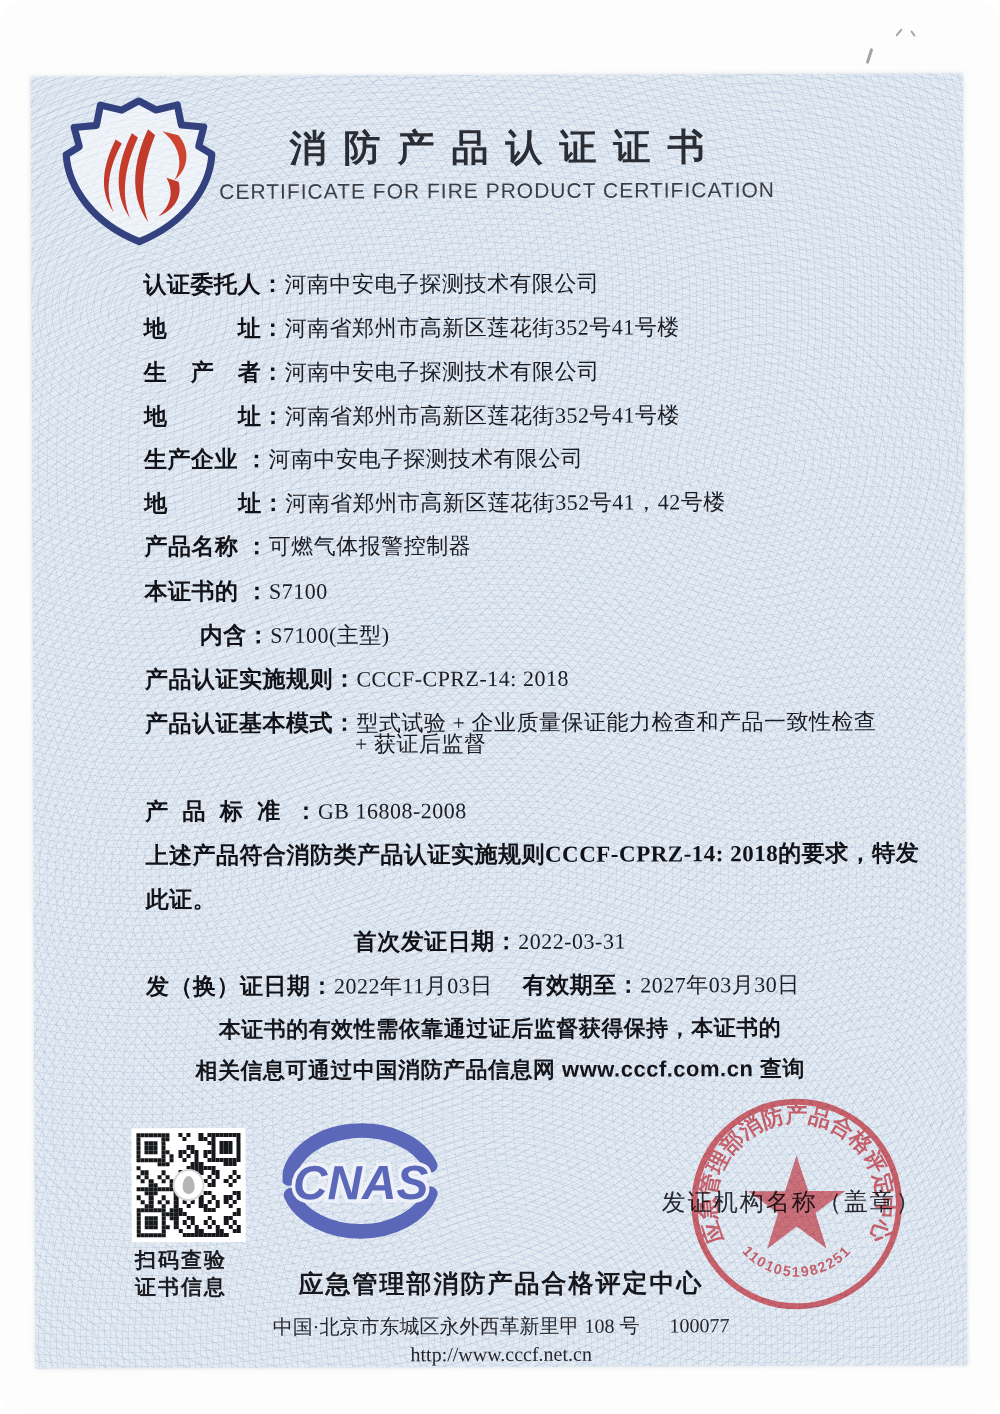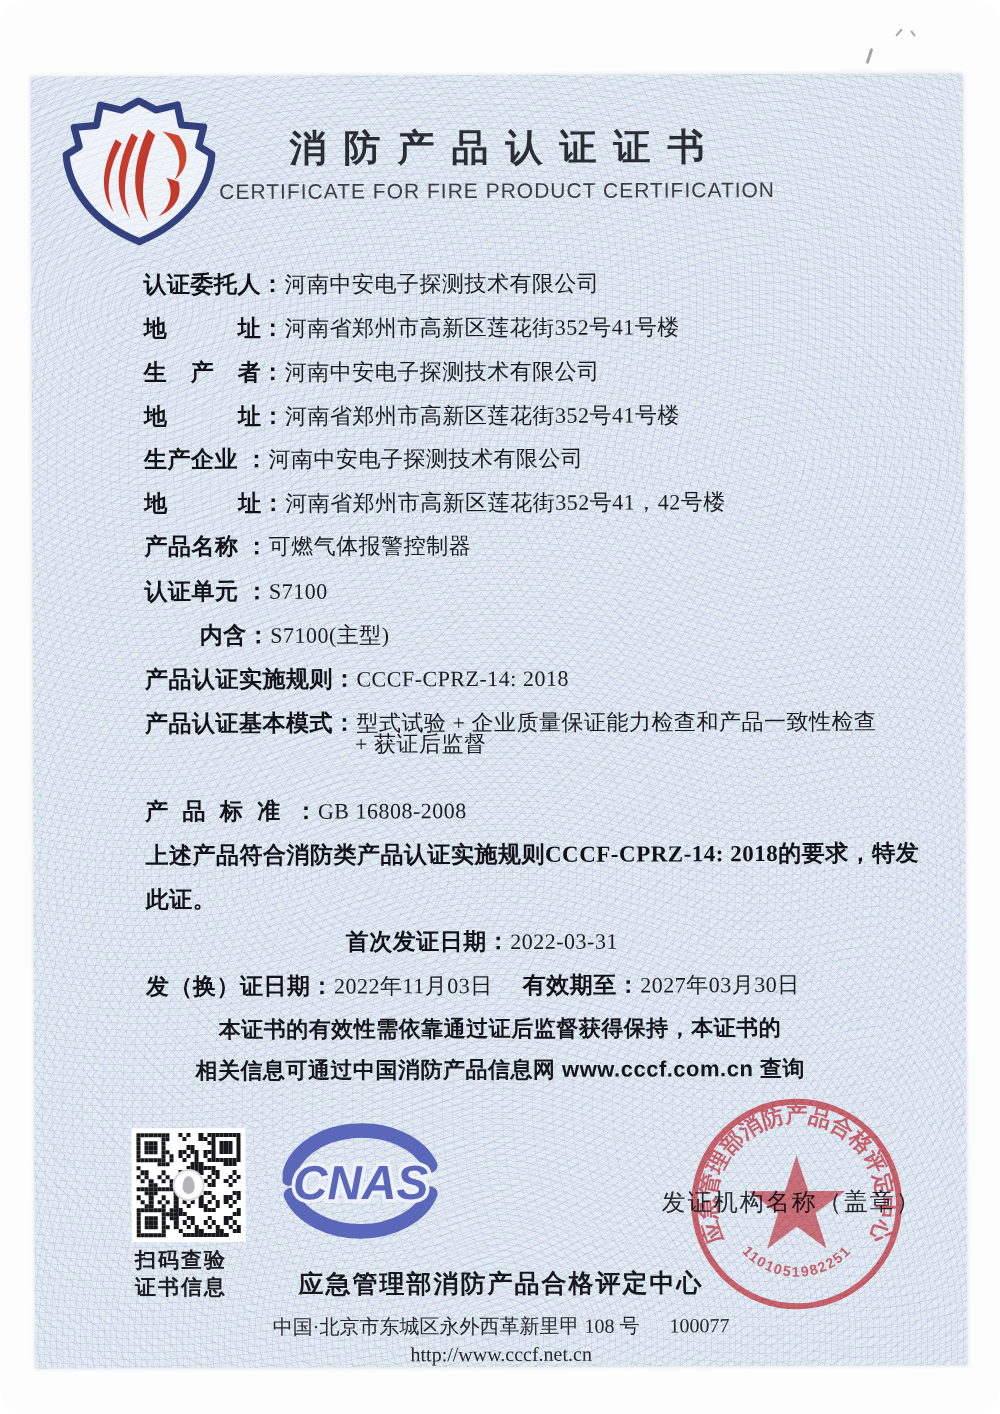--- a/index.html
+++ b/index.html
@@ -132,21 +132,21 @@
     <div class="row" style="top:367px">
       <span class="lbl">生产企业 ：</span><span class="val">河南中安电子探测技术有限公司</span>
     </div>
     <div class="row" style="top:411px">
       <span class="lbl">地　　　址：</span><span class="val">河南省郑州市高新区莲花街352号41，42号楼</span>
     </div>
     <div class="row" style="top:454px">
       <span class="lbl">产品名称 ：</span><span class="val">可燃气体报警控制器</span>
     </div>
     <div class="row" style="top:499px">
-      <span class="lbl">认证单元 ：</span><span class="val">S7100</span>
+      <span class="lbl">本证书的 ：</span><span class="val">S7100</span>
     </div>
     <div class="row" style="top:543px; left:167px">
       <span class="lbl">内含：</span><span class="val">S7100(主型)</span>
     </div>
     <div class="row" style="top:587px">
       <span class="lbl">产品认证实施规则：</span><span class="val">CCCF-CPRZ-14: 2018</span>
     </div>
     <div class="row" style="top:631px">
       <span class="lbl">产品认证基本模式：</span><span class="val">型式试验 + 企业质量保证能力检查和产品一致性检查</span>
     </div>
@@ -157,21 +157,21 @@
       <span class="lbl">产  品  标  准  ：</span><span class="val">GB 16808-2008</span>
     </div>
 
     <div class="row stmt" style="top:763px">
       <span>上述产品符合消防类产品认证实施规则</span><span class="latin">CCCF-CPRZ-14: 2018</span><span>的要求，特发</span>
     </div>
     <div class="row stmt" style="top:807px">
       <span>此证。</span>
     </div>
 
-    <div class="row" style="top:850px; left:312px">
+    <div class="row" style="top:850px; left:320px">
       <span class="lbl">首次发证日期：</span><span class="val">2022-03-31</span>
     </div>
     <div class="row" style="top:894px">
       <span class="lbl">发（换）证日期：</span><span class="val">2022年11月03日</span><span class="gap"></span><span class="lbl">有效期至：</span><span class="val">2027年03月30日</span>
     </div>
 
     <div class="note" style="top:939px">本证书的有效性需依靠通过证后监督获得保持，本证书的</div>
     <div class="note" style="top:980px">相关信息可通过中国消防产品信息网 www.cccf.com.cn 查询</div>
 
     <div class="qr">

